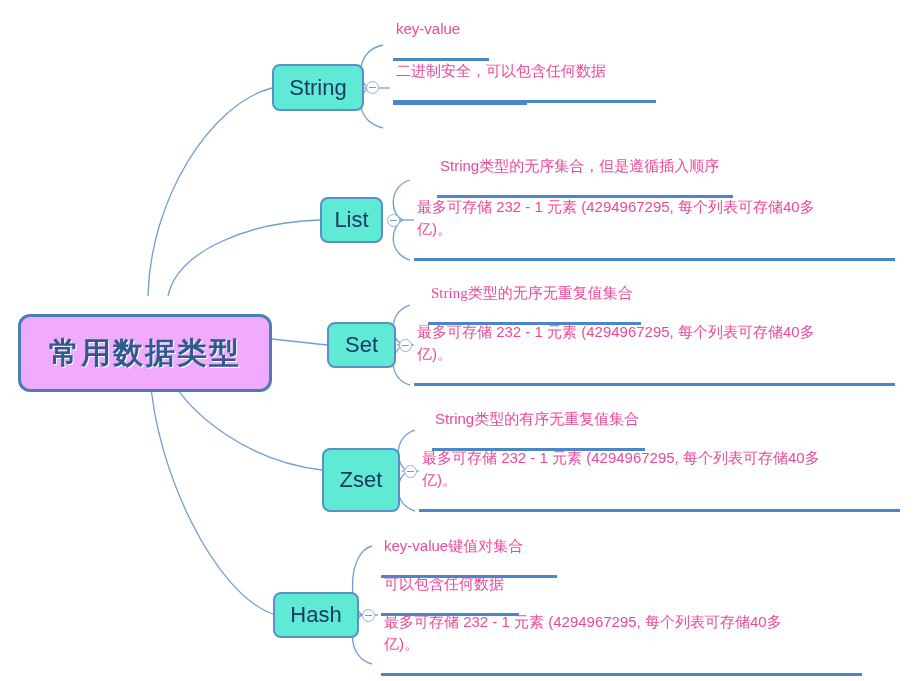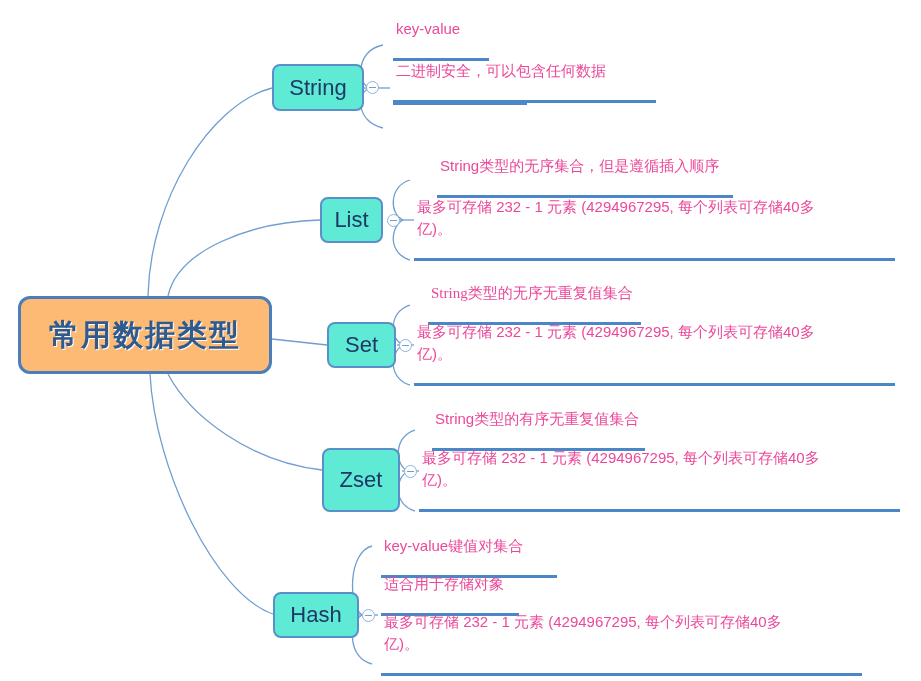--- a/index.html
+++ b/index.html
@@ -21,30 +21,31 @@
     top: 0;
     width: 921px;
     height: 681px;
     pointer-events: none;
   }
 
   
   .root-node {
     position: absolute;
     box-sizing: border-box;
-    background: #fdba74;
+    background: #f0abfc;
     border: 3px solid #4a7ebb;
     border-radius: 12px;
     display: flex;
     align-items: center;
     justify-content: center;
     color: #2e5a8e;
     font-weight: bold;
     letter-spacing: 2px;
     text-shadow: 1px 1px 0 #ffffff;
+    margin-top: 18px;
   }
 
   
   .branch-node {
     position: absolute;
     box-sizing: border-box;
     background: #5eead4;
     border: 2px solid #5b8fc9;
     border-radius: 8px;
     display: flex;
@@ -203,21 +204,21 @@
   <div class="branch-node" style="left:273px; top:592px; width:86px; height:46px;">
     <span>Hash</span>
   </div>
   <div class="collapse-toggle" style="left:362px; top:609px;"></div>
 
   <div class="leaf" style="left:381px; top:535px; width:176px;">
     <div class="leaf-text">key-value键值对集合</div>
     <div class="leaf-rule"></div>
   </div>
   <div class="leaf" style="left:381px; top:573px; width:138px;">
-    <div class="leaf-text">适合用于存储对象</div>
+    <div class="leaf-text">可以包含任何数据</div>
     <div class="leaf-rule"></div>
   </div>
   <div class="leaf" style="left:381px; top:611px; width:481px;">
     <div class="leaf-text">最多可存储 232 - 1 元素 (4294967295, 每个列表可存储40多
 亿)。</div>
     <div class="leaf-rule"></div>
   </div>
 
 </div>
 

